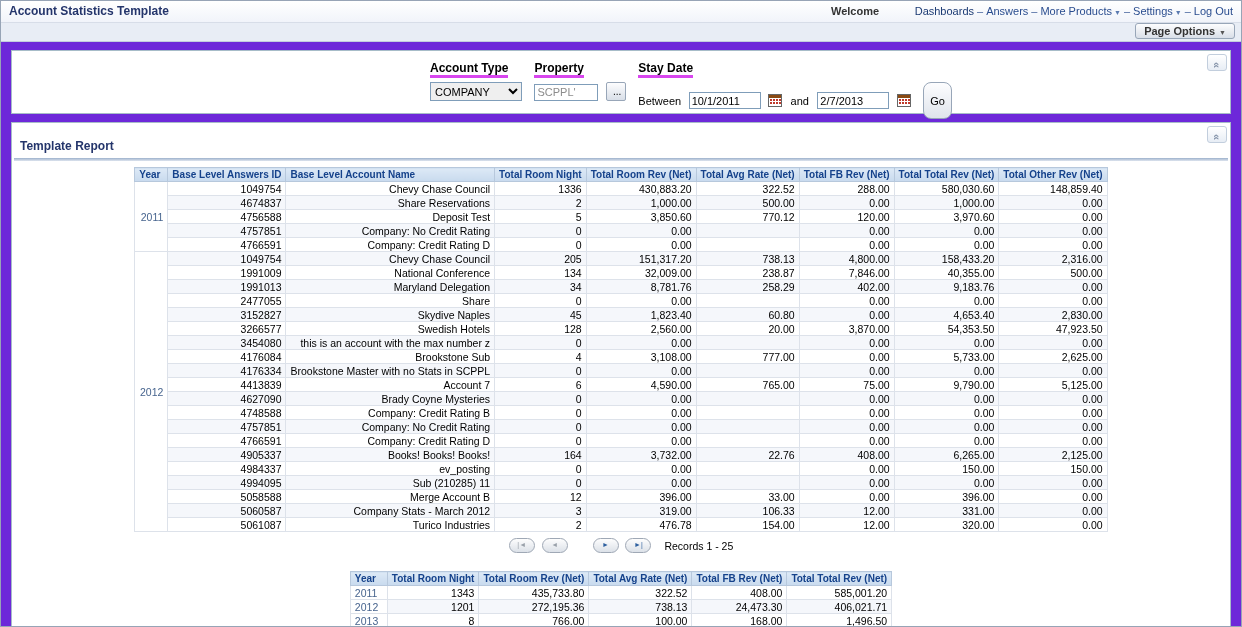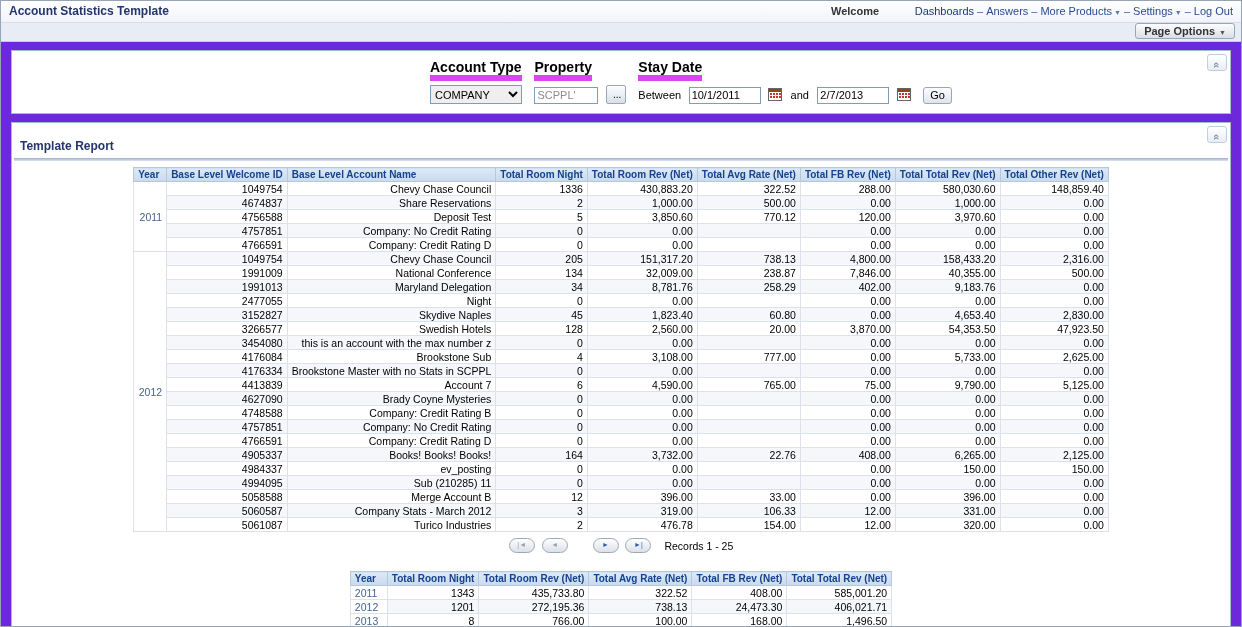--- a/index.html
+++ b/index.html
@@ -23,33 +23,33 @@
 
   
   .panel{margin:8px 10px 0;background:#fff;border:1px solid #a7bcc8;position:relative;}
   .collapse-btn{position:absolute;top:3px;right:3px;width:18px;height:15px;border:1px solid #c2cedd;border-radius:3px;
     background:linear-gradient(#ffffff,#e7edf5);text-align:center;cursor:pointer;}
   .chev{display:inline-block;transform:rotate(90deg);color:#8694aa;font-weight:bold;font-size:11px;line-height:14px;}
 
   .filter-panel{height:62px;}
   .filter-form{position:absolute;left:418px;top:7px;white-space:nowrap;}
   .fgroup{display:inline-block;vertical-align:top;margin-right:8px;}
-  .flabel{font-size:14px;font-weight:bold;color:#000;border-bottom:6px solid #d946ef;display:inline-block;margin-bottom:4px;}
+  .flabel{font-size:12px;font-weight:bold;color:#000;border-bottom:3px solid #d946ef;display:inline-block;margin-bottom:4px;}
   .fctl{display:block;}
   select.inp{font-size:11px;height:19px;width:92px;border:1px solid #7f9db9;font-family:"Liberation Sans",sans-serif;}
   input.inp{font-size:11px;height:15px;border:1px solid #7f9db9;padding:0 2px;font-family:"Liberation Sans",sans-serif;}
   .prop-input{width:58px;color:#8c8c8c;}
   .date-input{width:66px;color:#000;}
   .dots-btn{height:19px;width:20px;font-size:10px;border:1px solid #98a6b8;background:linear-gradient(#fdfdfe,#d9dfe8);
     border-radius:2px;vertical-align:top;margin-left:3px;cursor:pointer;}
   .between{font-size:11px;margin-right:3px;}
   .andlbl{font-size:11px;margin:0 4px;}
   .cal{vertical-align:middle;margin-left:3px;cursor:pointer;}
-  .go-btn{height:17px;padding:0 6px;font-size:11px;border:1px solid #98a6b8;background:linear-gradient(#fdfdfe,#dfe4ec);
-    border-radius:3px;margin-left:8px;cursor:pointer;font-family:"Liberation Sans",sans-serif;}
+  .go-btn{height:37px;padding:0 6px;font-size:11px;border:1px solid #98a6b8;background:linear-gradient(#fdfdfe,#dfe4ec);
+    border-radius:8px;margin-left:8px;cursor:pointer;font-family:"Liberation Sans",sans-serif;}
 
   .report-panel{height:507px;}
   .report-title{font-size:12px;font-weight:bold;color:#24356b;padding:16px 16px 5px 8px;}
   .title-rule{height:3px;margin:0 2px;background:linear-gradient(#9db1cc,#dde4ee);}
 
   
   table.data{border-collapse:collapse;font-size:10.5px;color:#000;border-radius:10px;}
   table.data th{background:linear-gradient(#dde9f6,#c8daee);color:#15428b;font-weight:bold;font-size:10px;
     border:1px solid #b7c8dc;padding:1px 4px;white-space:nowrap;text-align:left;}
   table.data th.r{text-align:right;}
@@ -160,21 +160,21 @@
 
   <div class="panel report-panel">
     <div class="collapse-btn"><span class="chev">«</span></div>
     <div class="report-title">Template Report</div>
     <div class="title-rule"></div>
 
     <table class="data" id="main-table">
         <thead>
           <tr>
             <th>Year</th>
-            <th>Base Level Welcome ID</th>
+            <th>Base Level Answers ID</th>
             <th>Base Level Account Name</th>
             <th class="r">Total Room Night</th>
             <th class="r">Total Room Rev (Net)</th>
             <th class="r">Total Avg Rate (Net)</th>
             <th class="r">Total FB Rev (Net)</th>
             <th class="r">Total Total Rev (Net)</th>
             <th class="r">Total Other Rev (Net)</th>
           </tr>
         </thead>
         <tbody>
@@ -255,21 +255,21 @@
             <td class="l">Maryland Delegation</td>
             <td class="r">34</td>
             <td class="r">8,781.76</td>
             <td class="r">258.29</td>
             <td class="r">402.00</td>
             <td class="r">9,183.76</td>
             <td class="r">0.00</td>
           </tr>
           <tr>
             <td class="l">2477055</td>
-            <td class="l">Night</td>
+            <td class="l">Share</td>
             <td class="r">0</td>
             <td class="r">0.00</td>
             <td class="r"></td>
             <td class="r">0.00</td>
             <td class="r">0.00</td>
             <td class="r">0.00</td>
           </tr>
           <tr>
             <td class="l">3152827</td>
             <td class="l">Skydive Naples</td>

